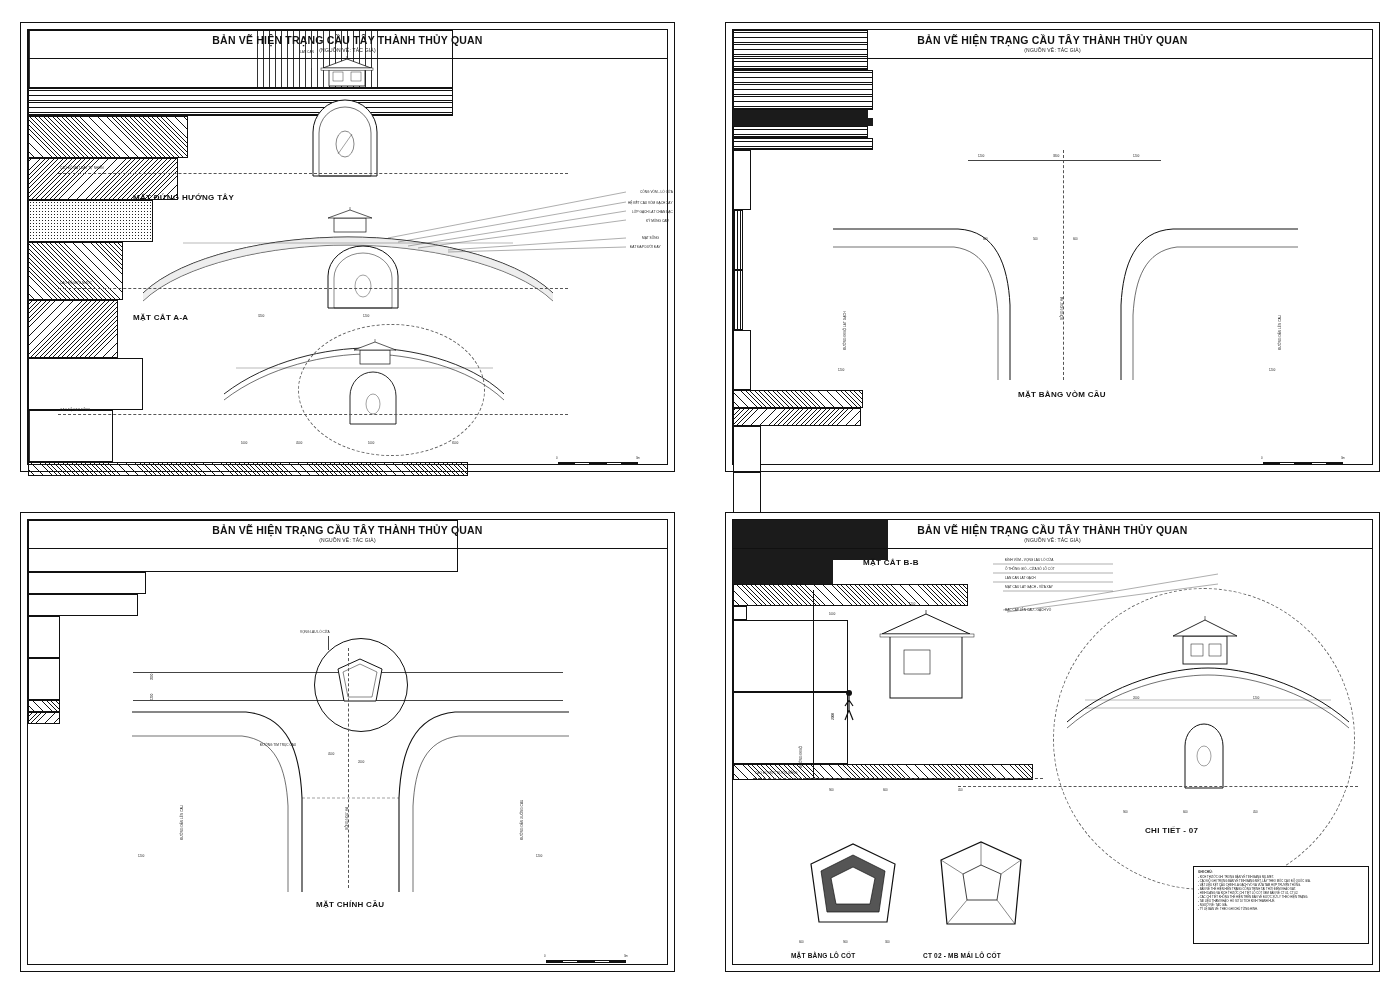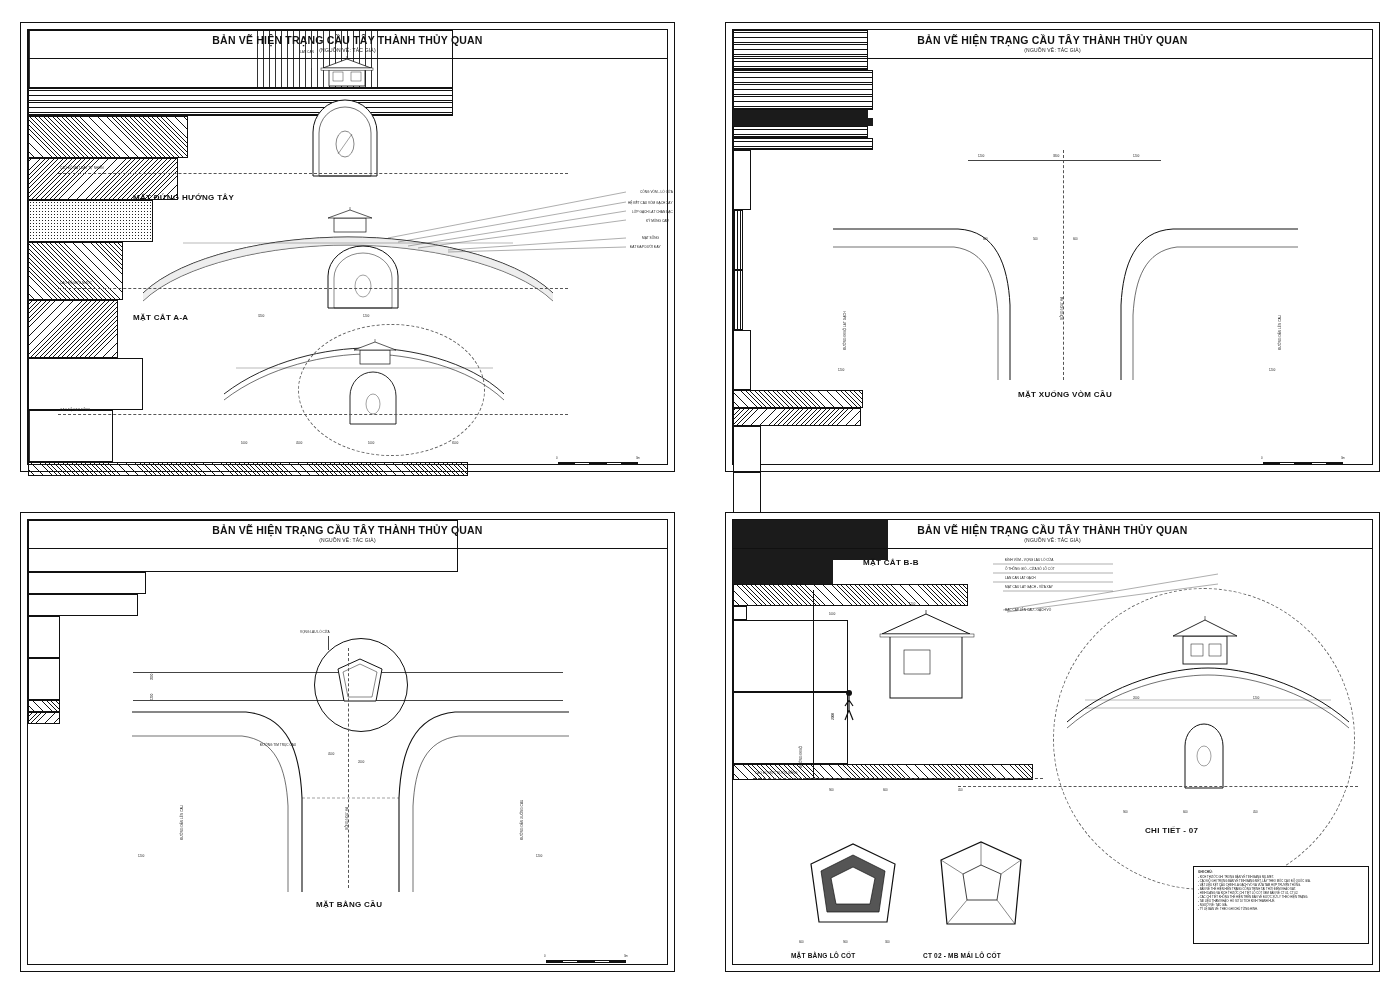--- a/index.html
+++ b/index.html
@@ -236,21 +236,21 @@
         <div class="ln h1 thin" style="left:235px;top:130px;width:193px;"></div>
         <div class="tiny2" style="left:245px;top:124px;">1200</div>
         <div class="tiny2" style="left:320px;top:124px;">3800</div>
         <div class="tiny2" style="left:400px;top:124px;">1200</div>
         <div class="tiny2" style="left:250px;top:207px;">600</div>
         <div class="tiny2" style="left:300px;top:207px;">500</div>
         <div class="tiny2" style="left:340px;top:207px;">600</div>
         <div class="tiny2" style="left:105px;top:338px;">1200</div>
         <div class="tiny2" style="left:536px;top:338px;">1200</div>
 
-        <div class="cap" style="left:285px;top:360px;">MẶT XUỐNG VÒM CẦU</div>
+        <div class="cap" style="left:285px;top:360px;">MẶT BẰNG VÒM CẦU</div>
       </div>
 
       <div class="scalebar" style="left:530px;top:432px;">
         <div class="seg b" style="width:16px;"></div>
           <div class="seg" style="width:16px;"></div>
         <div class="seg b" style="width:16px;"></div>
           <div class="seg" style="width:16px;"></div>
         <div class="seg b" style="width:16px;"></div>
       </div>
       <div class="tiny2" style="left:528px;top:426px;">0</div>
@@ -302,21 +302,21 @@
         <div class="tiny vert" style="left:152px;top:320px;">ĐƯỜNG DẪN LÊN CẦU</div>
         <div class="tiny vert" style="left:492px;top:320px;">ĐƯỜNG DẪN XUỐNG CẦU</div>
 
         <div class="tiny2 vert" style="left:122px;top:180px;">1200</div>
         <div class="tiny2 vert" style="left:122px;top:160px;">2000</div>
         <div class="tiny2" style="left:300px;top:232px;">4500</div>
         <div class="tiny2" style="left:330px;top:240px;">2000</div>
         <div class="tiny2" style="left:110px;top:334px;">1200</div>
         <div class="tiny2" style="left:508px;top:334px;">1200</div>
 
-        <div class="cap" style="left:288px;top:380px;">MẶT BẰNG CẦU</div>
+        <div class="cap" style="left:288px;top:380px;">MẶT CHÍNH CẦU</div>
       </div>
 
       <div class="scalebar" style="left:518px;top:440px;">
         <div class="seg b" style="width:16px;"></div>
           <div class="seg" style="width:16px;"></div>
         <div class="seg b" style="width:16px;"></div>
           <div class="seg" style="width:16px;"></div>
         <div class="seg b" style="width:16px;"></div>
       </div>
       <div class="tiny2" style="left:516px;top:434px;">0</div>

